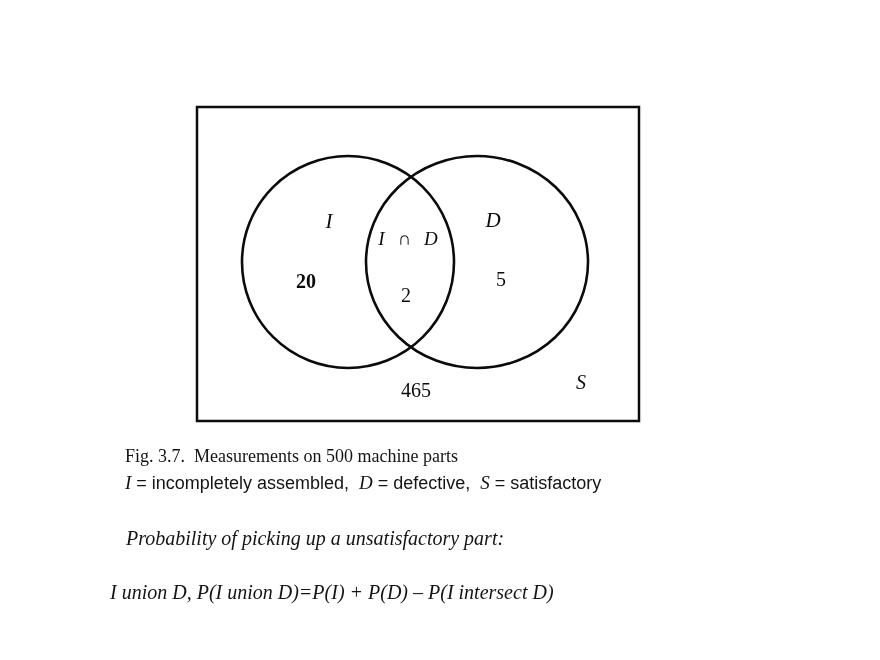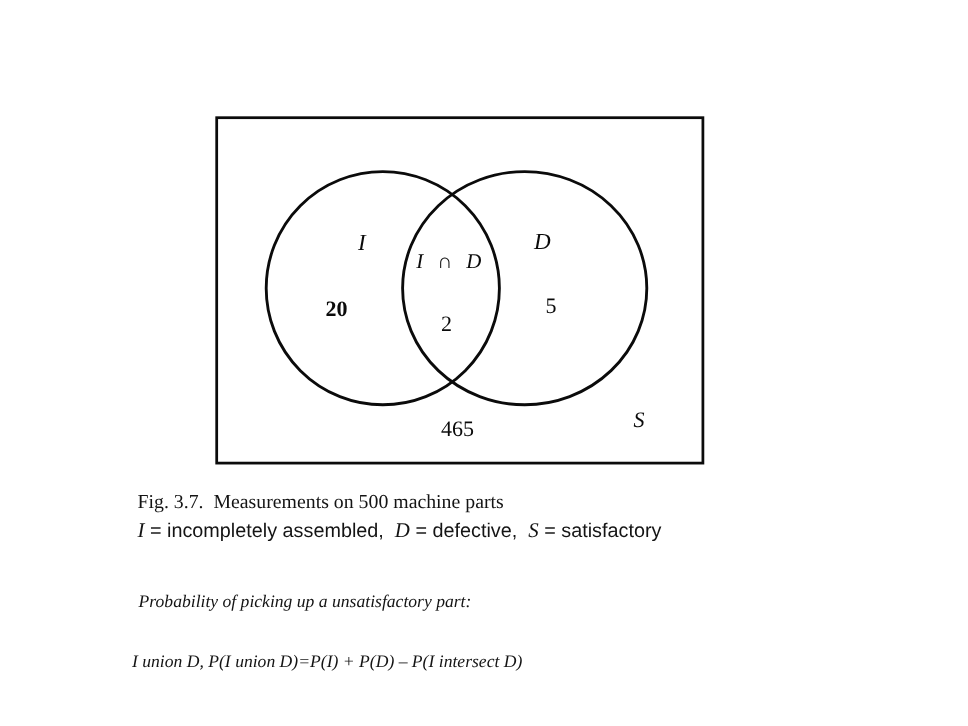--- a/index.html
+++ b/index.html
@@ -45,25 +45,24 @@
   .cap .sym {
     font-family: "Liberation Serif", serif;
     font-style: italic;
     font-size: 19px;
   }
   
   .sol {
     position: absolute;
     font-family: "Liberation Serif", serif;
     font-style: italic;
-    font-size: 16px;
+    font-size: 20px;
     line-height: 1.2;
     color: #141414;
     white-space: pre;
-    margin-top: 12px;
   }
 </style>
 </head>
 <body>
 
 <div class="stage">
 
   <svg class="venn-svg" width="880" height="660" viewBox="0 0 880 660">
     <rect x="197" y="107" width="442" height="314" fill="none" stroke="#0b0b0b" stroke-width="2.5"></rect>
     <circle cx="348" cy="262" r="106" fill="none" stroke="#0b0b0b" stroke-width="2.6"></circle>
@@ -76,15 +75,15 @@
   <div class="dlabel" style="left:306px; top:281px;font-weight:bold;">20</div>
   <div class="dlabel" style="left:406px; top:295px;">2</div>
   <div class="dlabel" style="left:501px; top:279px;">5</div>
   <div class="dlabel" style="left:416px; top:390px;">465</div>
   <div class="dlabel it" style="left:581px; top:382px;">S</div>
 
   <div class="cap" style="left:125px; top:446px;font-family:Liberation Serif, serif;">Fig. 3.7.  Measurements on 500 machine parts</div>
   <div class="cap" style="left:125px; top:472px;text-align:center;"><span class="sym">I</span><span> = incompletely assembled,  </span><span class="sym">D</span><span> = defective,  </span><span class="sym">S</span><span> = satisfactory</span></div>
 
   <div class="sol" style="left:126px; top:526px;">Probability of picking up a unsatisfactory part:</div>
-  <div class="sol" style="left:120px; top:580px;">I union D, P(I union D)=P(I) + P(D) – P(I intersect D)</div>
+  <div class="sol" style="left:110px; top:580px;">I union D, P(I union D)=P(I) + P(D) – P(I intersect D)</div>
 
 </div>
 
 </body></html>

